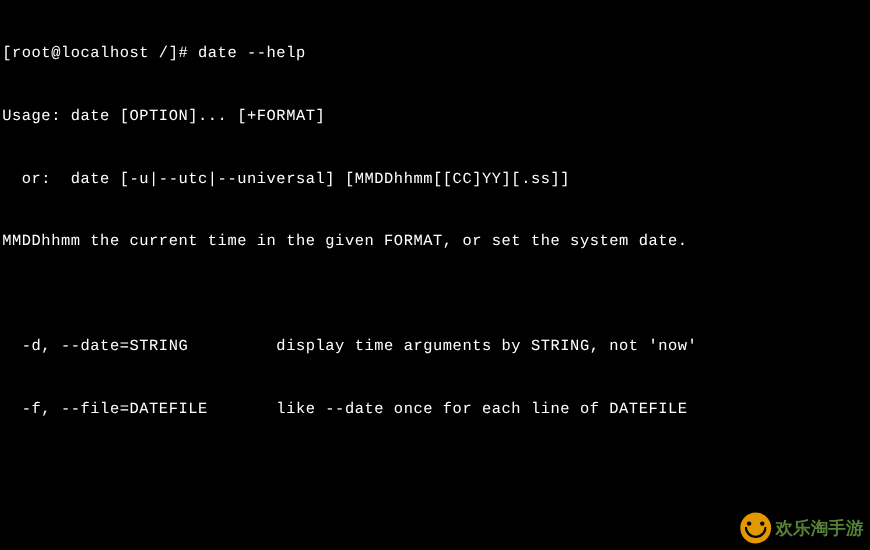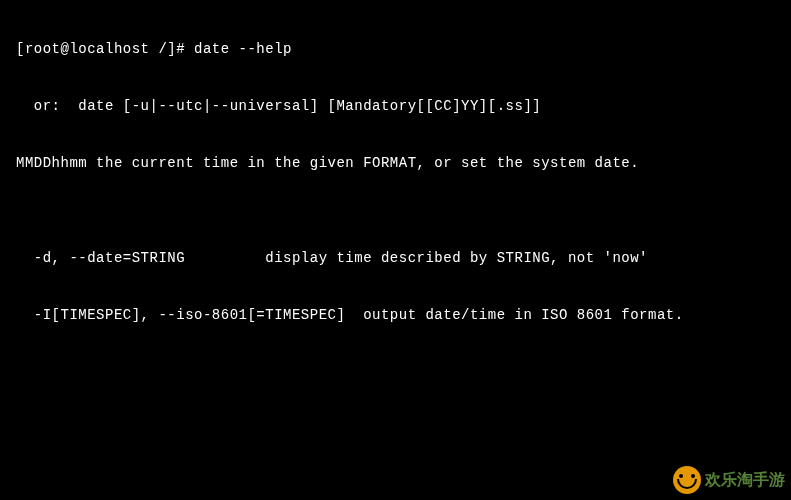--- a/index.html
+++ b/index.html
@@ -13,21 +13,21 @@
       color: #fff;
       overflow: hidden;
       position: relative;
       letter-spacing: 0.5px;
     }
     .terminal {
       padding: 2px 2px;
       white-space: pre;
       line-height: 19px;
     }
-    .ln { display: block; margin-left: 14px; }
+    .ln { display: block; }
     .watermark {
       position: absolute;
       right: 6px;
       bottom: 6px;
       display: flex;
       align-items: center;
       gap: 4px;
       opacity: 0.95;
     }
     .wm-icon {
@@ -65,25 +65,26 @@
       font-weight: bold;
       font-size: 16px;
       letter-spacing: 0;
     }
   </style>
 </head>
 <body>
 
 <div class="terminal">
   <span class="ln">[root@localhost /]# date --help</span>
-  <span class="ln">  or:  date [-u|--utc|--universal] [Mandatory[[CC]YY][.ss]]</span>
+  <span class="ln">Usage: date [OPTION]... [+FORMAT]</span>
+  <span class="ln">  or:  date [-u|--utc|--universal] [MMDDhhmm[[CC]YY][.ss]]</span>
   <span class="ln">MMDDhhmm the current time in the given FORMAT, or set the system date.</span>
   <span class="ln"></span>
-  <span class="ln">  -d, --date=STRING         display time described by STRING, not 'now'</span>
-  <span class="ln">  -I[TIMESPEC], --iso-8601[=TIMESPEC]  output date/time in ISO 8601 format.</span>
+  <span class="ln">  -d, --date=STRING         display time arguments by STRING, not 'now'</span>
+  <span class="ln">  -f, --file=DATEFILE       like --date once for each line of DATEFILE</span>
   
   
   
   
   
   
   
   
   
   

